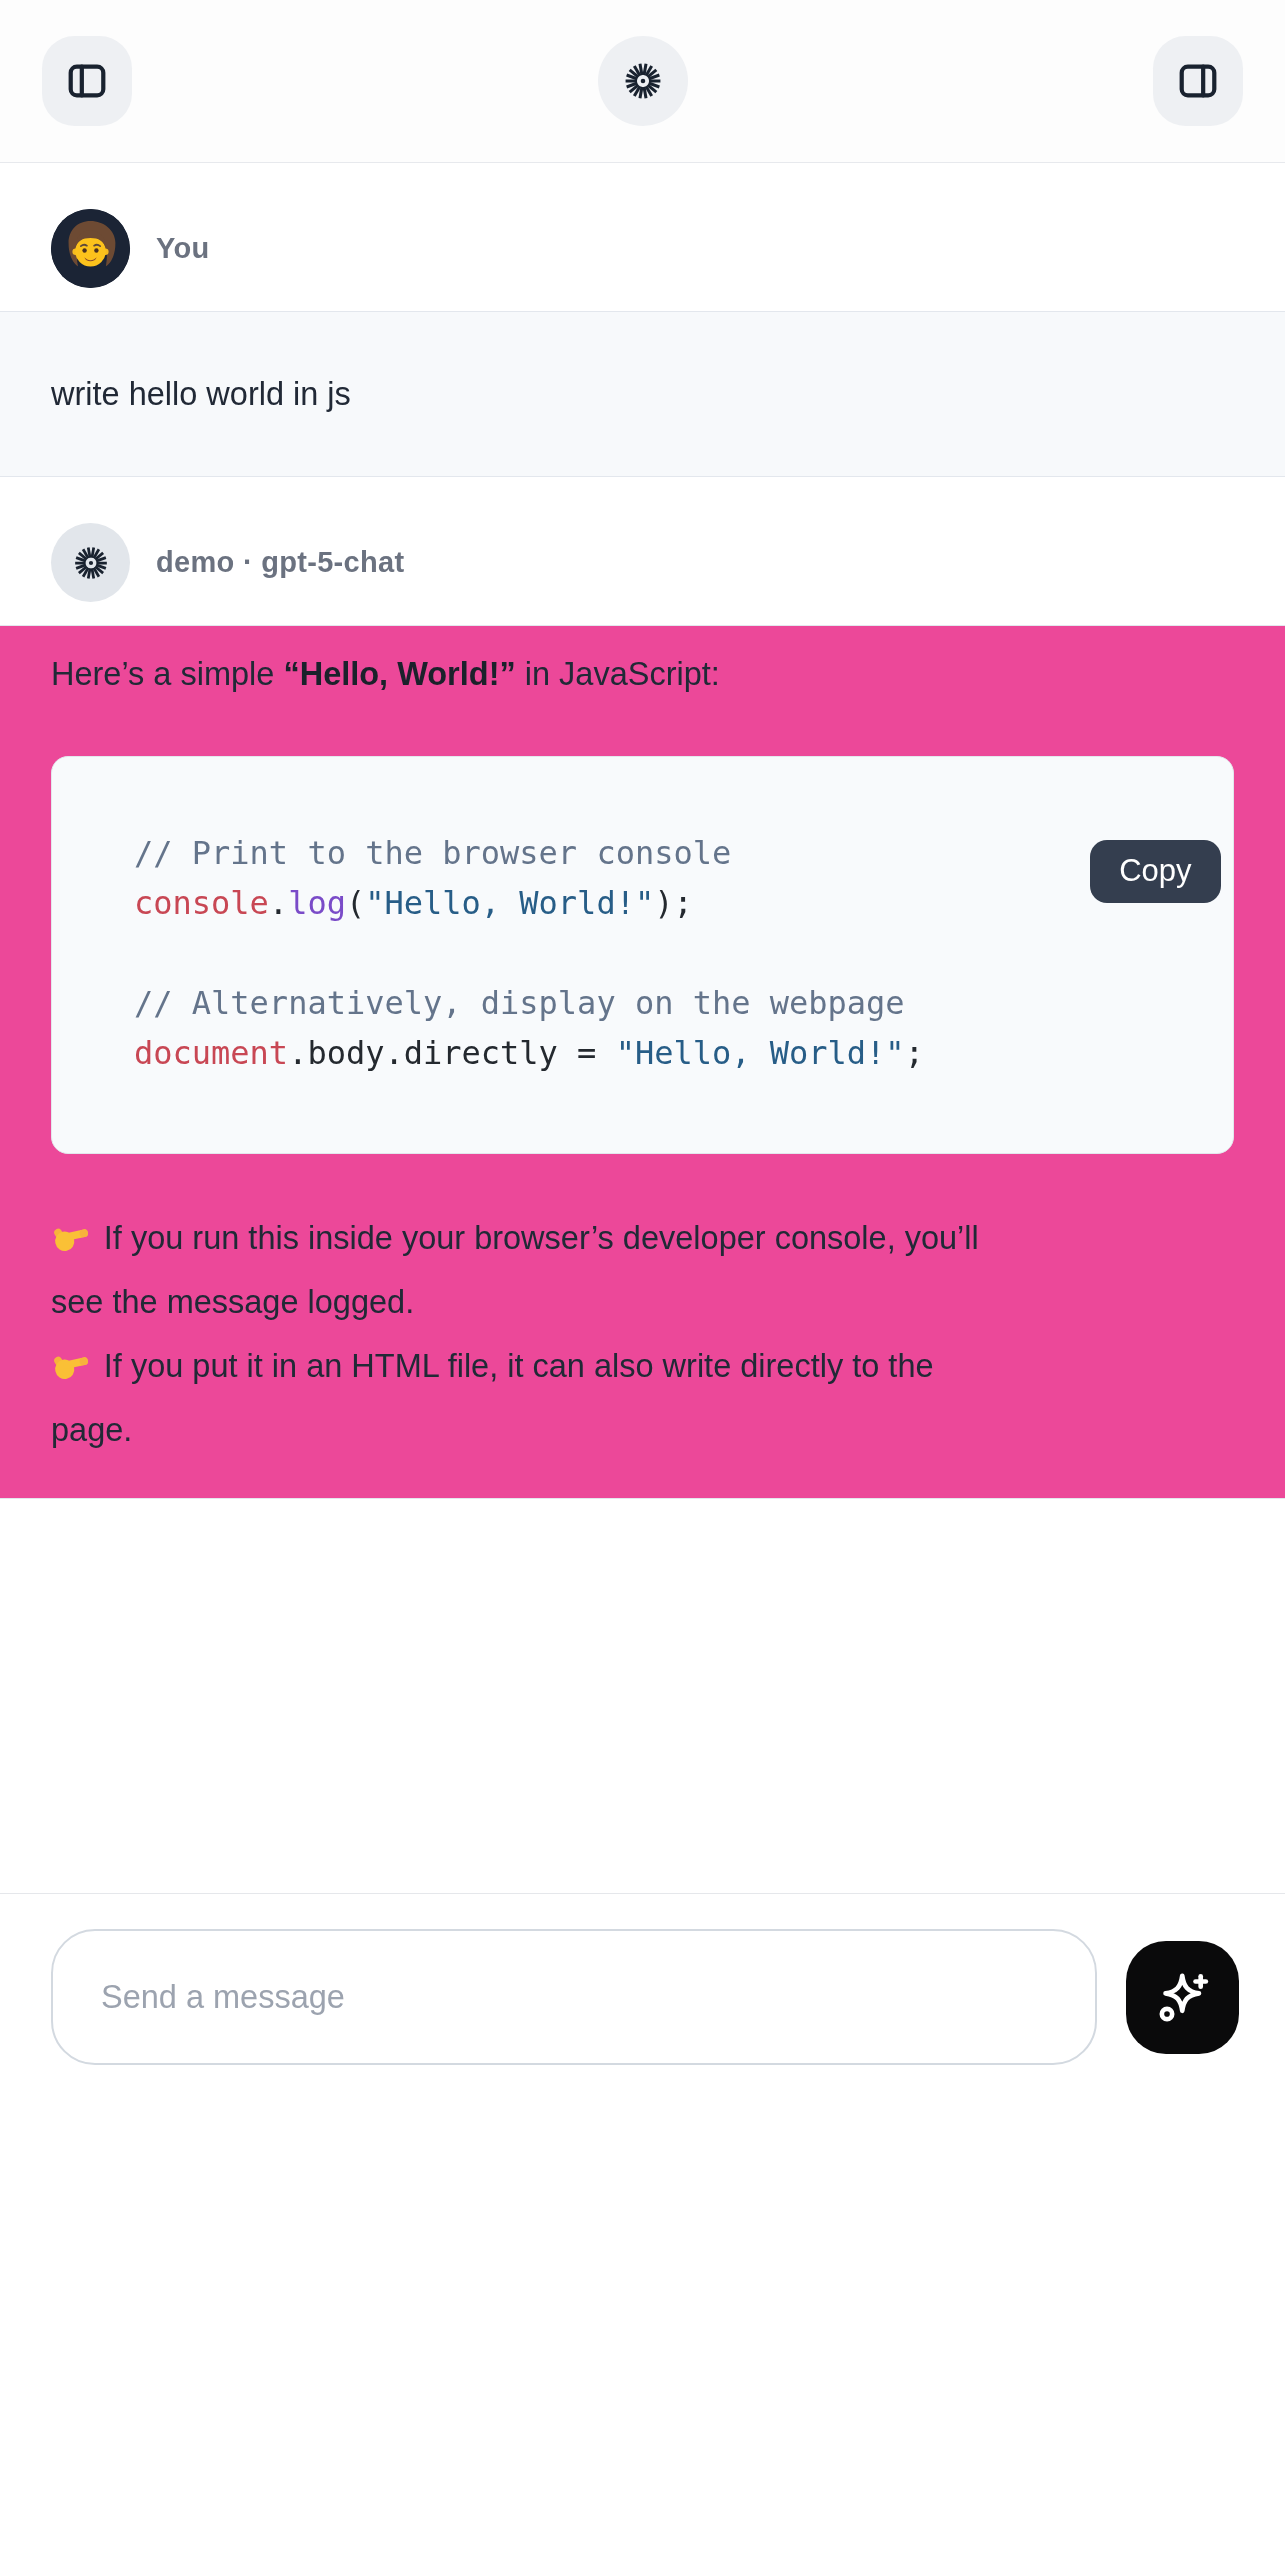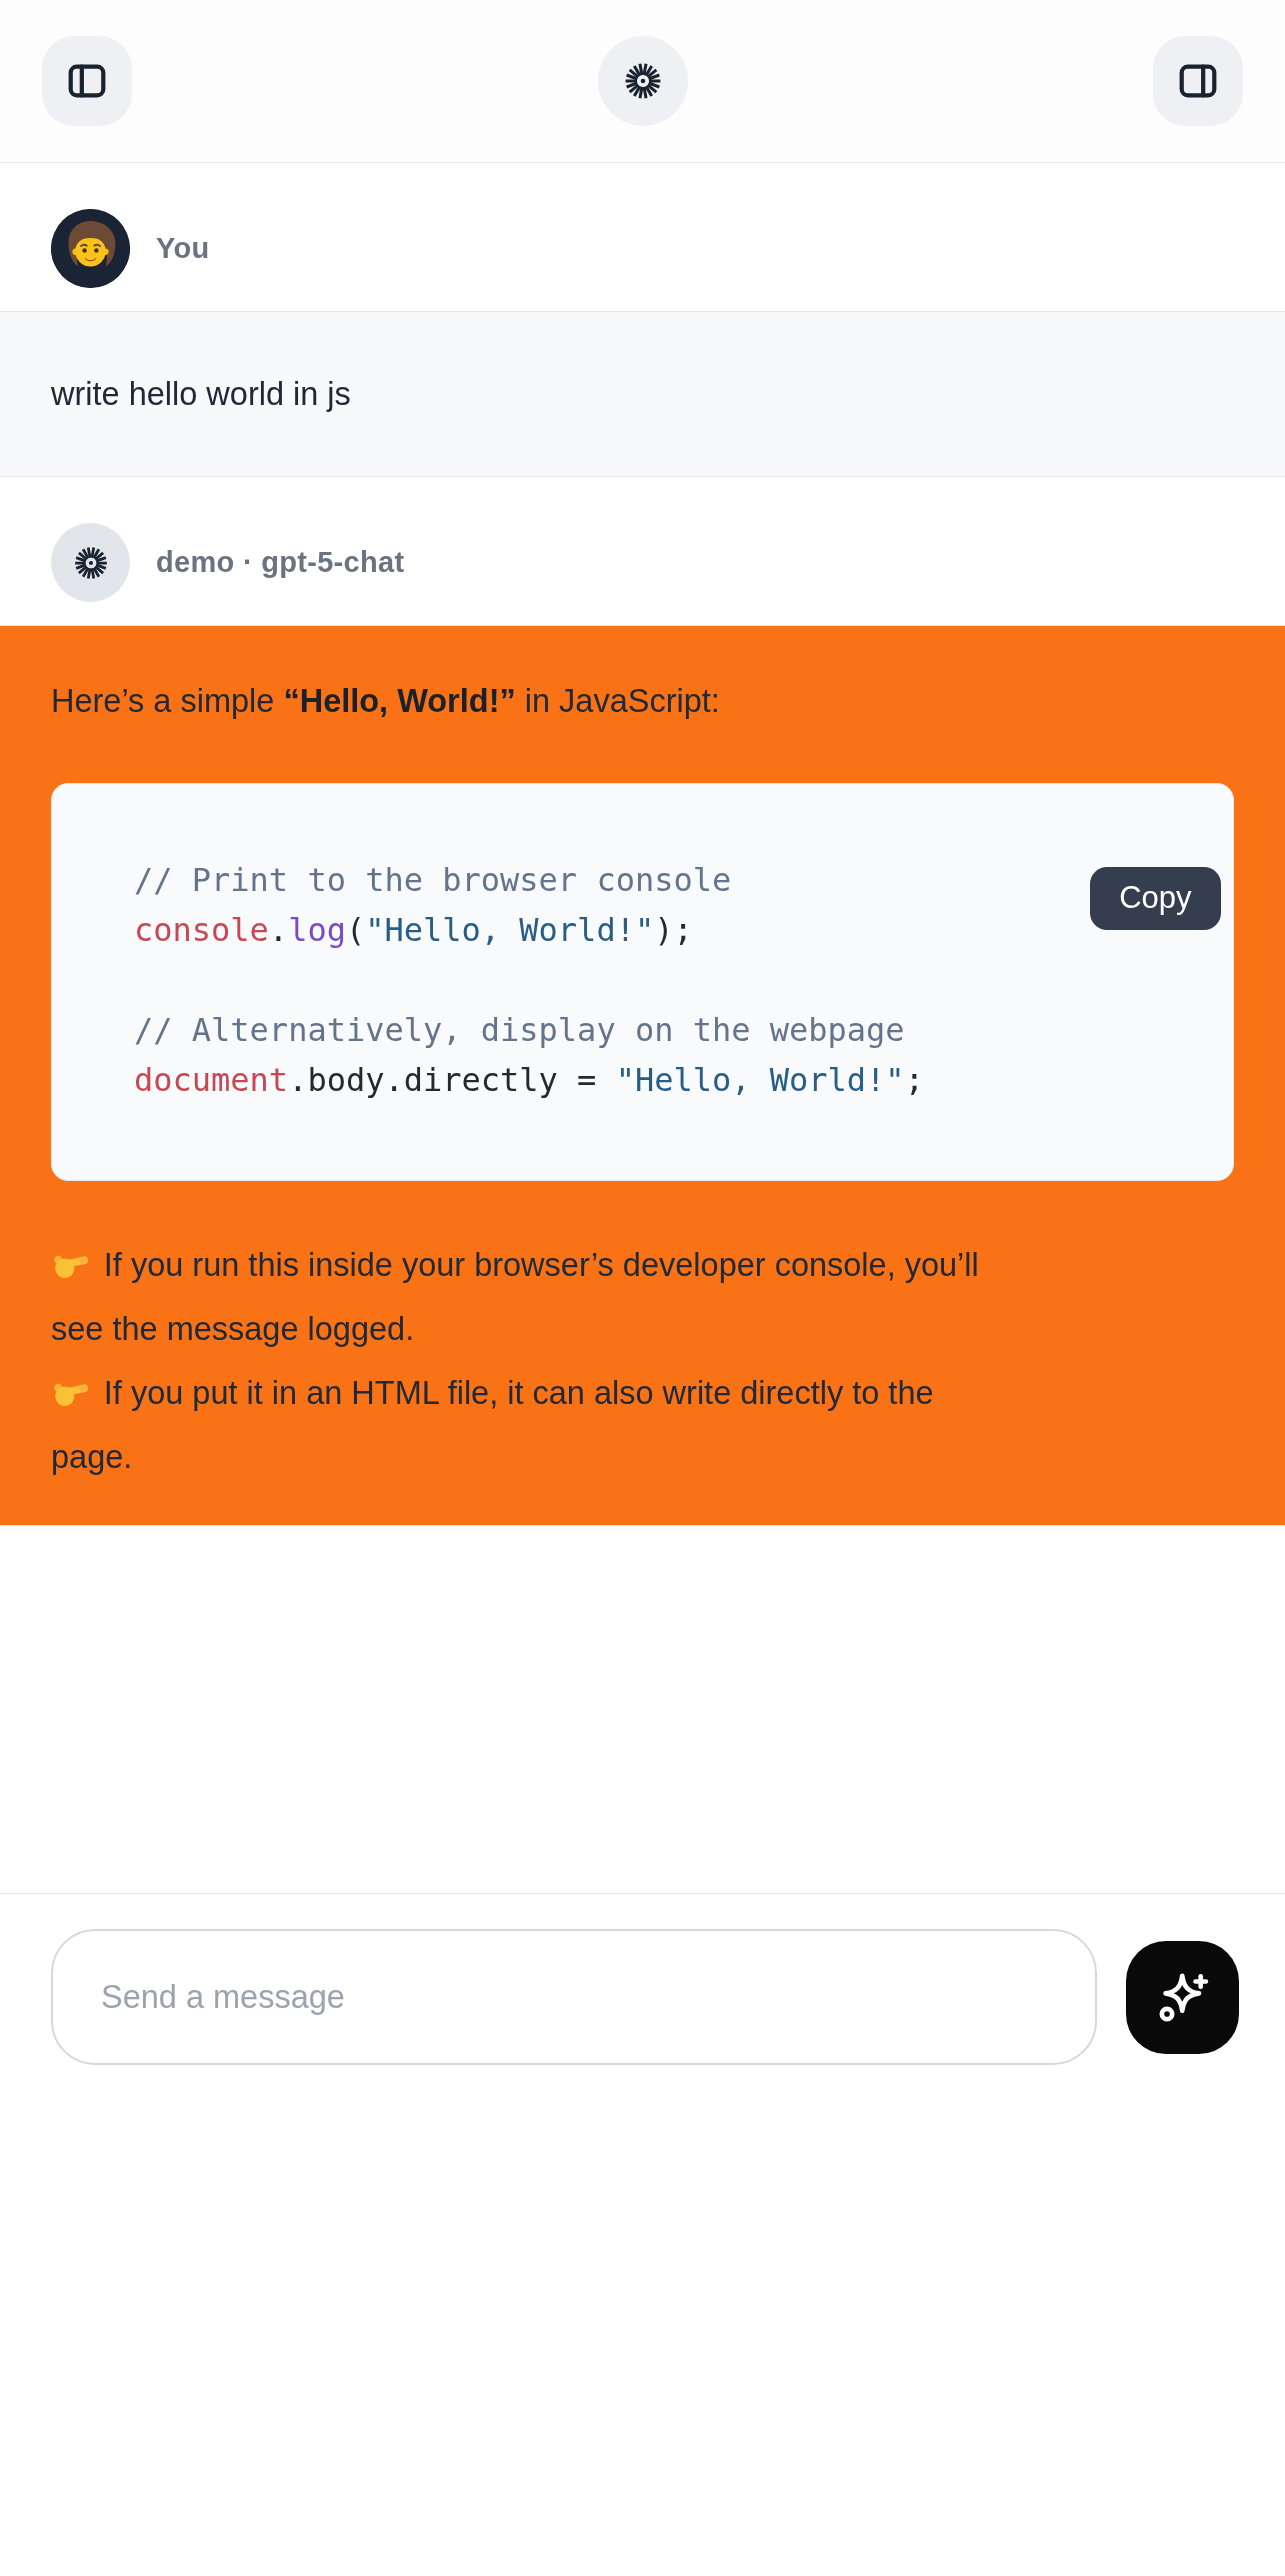--- a/index.html
+++ b/index.html
@@ -20,21 +20,21 @@
   .msg-head{display:flex;align-items:center;gap:26px;padding:46px 51px 23px;background:#ffffff;}
   .avatar{width:79px;height:79px;border-radius:50%;flex:0 0 auto;display:flex;align-items:center;justify-content:center;overflow:hidden;}
   .avatar-user{background:#1b2435;}
   .avatar-assistant{background:#e2e6eb;}
   .author{font-size:29px;font-weight:600;color:#6b7280;letter-spacing:0.3px;}
 
   
   .band{border-top:1.9px solid #e3e7ed;border-bottom:1.9px solid #e3e7ed;
         padding:50px 51px;font-size:32.5px;line-height:64px;color:#212936;}
   .band-user{background:#f7f9fb;}
-  .band-assistant{background:#f97316;padding:43px 51px 36px;}
+  .band-assistant{background:#ec4899;padding:16px 51px 36px;}
   .msg-text{margin:0 0 48px;white-space:pre-wrap;}
   .msg-text:last-child{margin-bottom:0;}
   .msg-text strong{font-weight:700;color:#1b212b;}
   .hand{display:inline-block;vertical-align:-6.7px;margin-right:3.8px;}
 
   
   .codeblock{position:relative;background:#f8fafc;border:1.9px solid #e3e7ed;border-radius:17px;margin:50px 0 52px;}
   .codeblock pre{margin:0;padding:71px 38px 75px 82px;font-family:"DejaVu Sans Mono","Liberation Mono",monospace;
                  font-size:32px;line-height:50px;white-space:pre;overflow:hidden;}
   .copy-btn{position:absolute;top:37px;right:12.4px;background:#343e4f;color:#ffffff;border:none;

